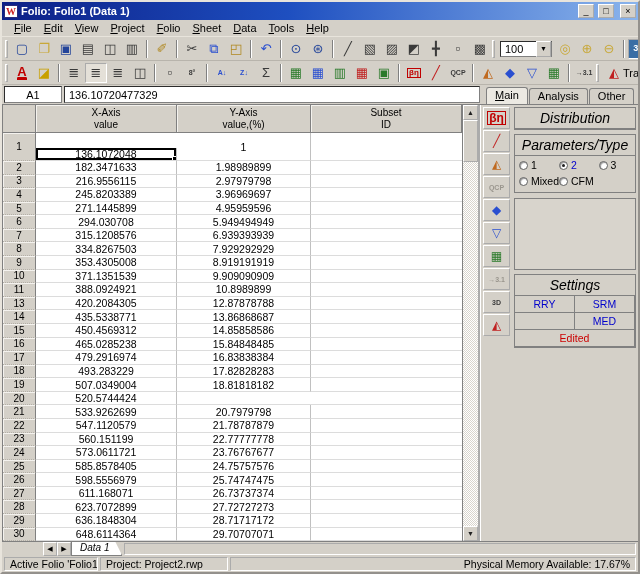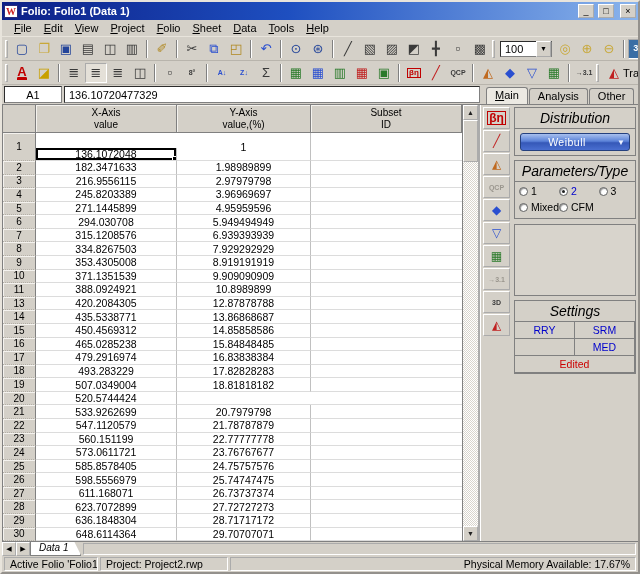--- a/index.html
+++ b/index.html
@@ -100,21 +100,21 @@
   .r{width:9px;height:9px;border-radius:50%;background:#fff;border:1px solid #606060;box-shadow:inset 1px 1px 1px #9a9a9a;position:relative;flex:0 0 9px;}
   .opt.on .r::after{content:"";position:absolute;left:2px;top:2px;width:3px;height:3px;border-radius:50%;background:#202020;}
   .opt.on .olabel{color:#0000cc;}
   .results-box{flex:0 0 72px;border:1px solid #808080;background:#d8d4cc;margin-top:1px;}
   .settings .sgrid{display:grid;grid-template-columns:1fr 1fr;}
   .scell{border:1px solid #808080;margin:-1px 0 0 -1px;font-size:10.5px;text-align:center;padding:2px 0;color:#0000cc;min-height:15px;}
   .scell.span2{grid-column:1/3;color:#cc0000;}
   .pfill{flex:1;}
 
   
-  .tabbar{height:22px;flex:0 0 14px;display:flex;align-items:stretch;background:#D4D0C8;border-top:1px solid #808080;}
+  .tabbar{height:22px;flex:0 0 14px;display:flex;align-items:stretch;background:#D4D0C8;border-top:1px solid #808080;padding-left:41px;}
   .tnav{width:14px;flex:0 0 14px;background:#D4D0C8;border:1px outset #fff;font-size:7px;text-align:center;line-height:12px;}
   .sheettab{background:#fff;border:1px solid #808080;border-top:none;font-size:10px;padding:0 12px 0 8px;line-height:12px;clip-path:polygon(0 0,calc(100% - 7px) 0,100% 100%,0 100%);font-style:italic;}
   .hscroll{flex:1;border:1px inset #fff;background:#D4D0C8;margin:1px 2px;}
   
   
   .statusbar{height:16px;flex:0 0 16px;display:flex;gap:2px;padding:1px 2px;background:#D4D0C8;align-items:stretch;}
   .sseg{border:1px inset #fff;font-size:10.5px;line-height:12px;padding:0 5px;white-space:nowrap;overflow:hidden;}
   .sseg.s1{width:94px;flex:0 0 94px;}
   .sseg.s2{width:128px;flex:0 0 128px;}
   .sseg.s3{flex:1;text-align:right;}
@@ -593,26 +593,20 @@
           <span class="ibtn">
             <span class="glyph tiny">3D</span>
           </span>
           <span class="ibtn">
             <span class="glyph c-delred">◭</span>
           </span>
       </div>
       <div class="pcontent">
         <div class="group">
           <div class="ghead">Distribution</div>
-          <div class="gbody">
-            <div class="dropdown">
-              <span class="dval">Weibull</span>
-              <span class="darr">▼</span>
-            </div>
-          </div>
         </div>
         <div class="group">
           <div class="ghead">Parameters/Type</div>
           <div class="radio-grid">
 
               <span class="opt">
                 <span class="r"></span>
                 <span class="olabel">1</span>
               </span>
 

